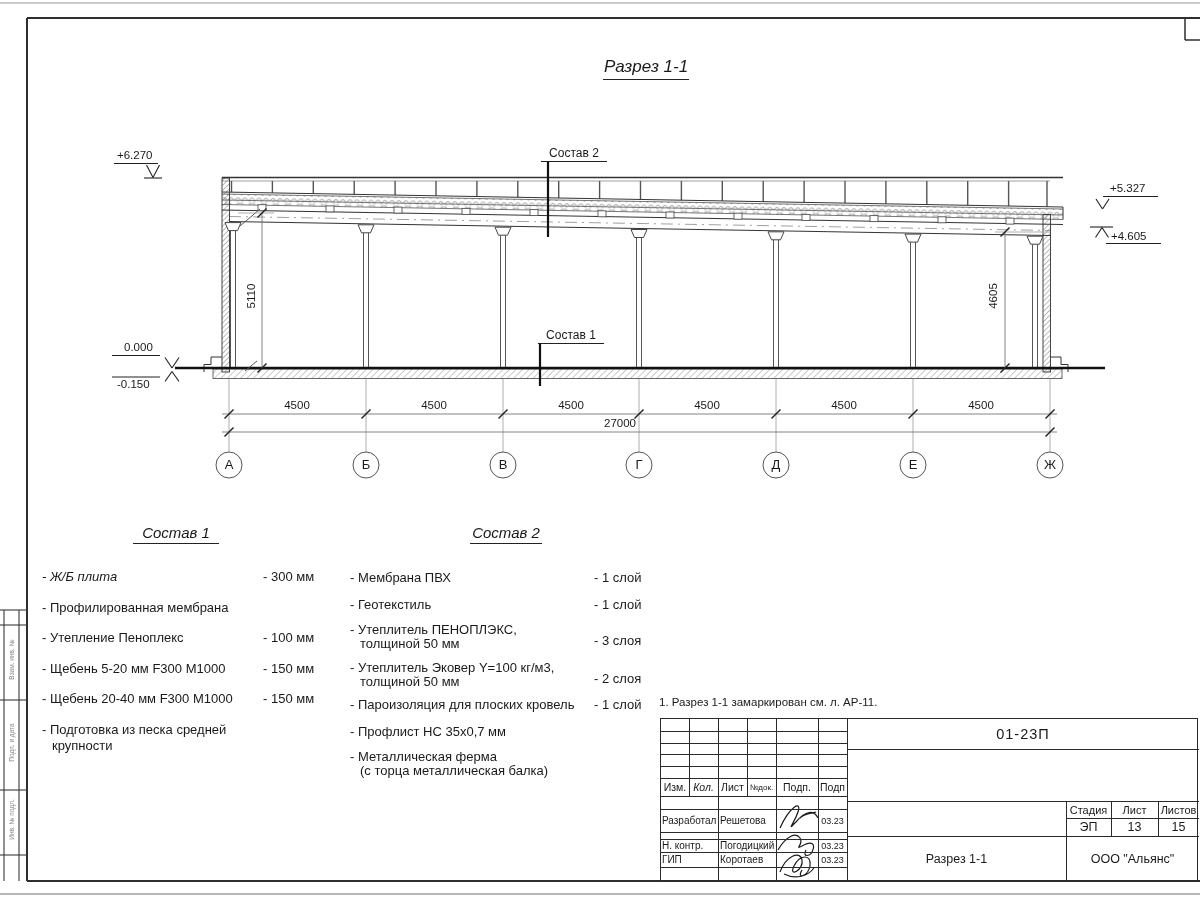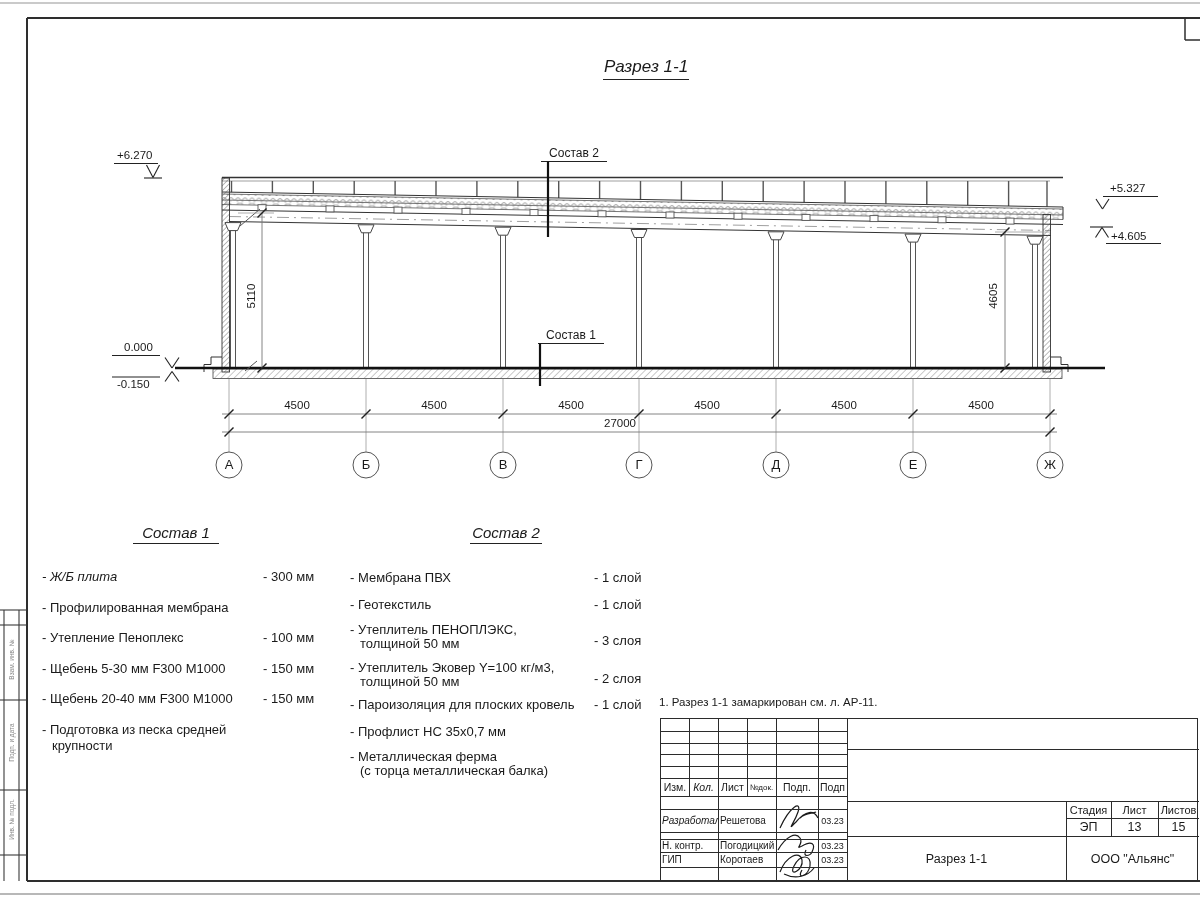--- a/index.html
+++ b/index.html
@@ -262,21 +262,21 @@
 <div class="txt bubble-label" style="left:900px;top:452px;">Е</div>
 <div class="txt bubble-label" style="left:1037px;top:452px;">Ж</div>
 
 <div>
   <div class="txt spec-title" style="left:133px;top:524px;width:86px;">Состав 1</div>
   <div class="txt spec-item" style="left:42px;top:569px;font-style:italic;">- Ж/Б плита</div>
   <div class="txt spec-item" style="left:263px;top:569px;">- 300 мм</div>
   <div class="txt spec-item" style="left:42px;top:600px;">- Профилированная мембрана</div>
   <div class="txt spec-item" style="left:42px;top:630px;">- Утепление Пеноплекс</div>
   <div class="txt spec-item" style="left:263px;top:630px;">- 100 мм</div>
-  <div class="txt spec-item" style="left:42px;top:661px;">-  Щебень 5-30 мм F300 М1000</div>
+  <div class="txt spec-item" style="left:42px;top:661px;">-  Щебень 5-20 мм F300 М1000</div>
   <div class="txt spec-item" style="left:263px;top:661px;">- 150 мм</div>
   <div class="txt spec-item" style="left:42px;top:691px;">-  Щебень 20-40 мм F300 М1000</div>
   <div class="txt spec-item" style="left:263px;top:691px;">- 150 мм</div>
   <div class="txt spec-item" style="left:42px;top:722px;">- Подготовка из песка средней</div>
   <div class="txt spec-item" style="left:52px;top:738px;">крупности</div>
 </div>
 
 <div>
   <div class="txt spec-title" style="left:470px;top:524px;width:72px;">Состав 2</div>
   <div class="txt spec-item" style="left:350px;top:570px;">- Мембрана ПВХ</div>
@@ -327,30 +327,31 @@
   <div class="hl" style="left:405px;top:99px;width:133px;"></div>
   <div class="hl" style="left:186px;top:117px;width:352px;"></div>
 
   <div class="cell" style="left:0;top:59px;width:28px;height:18px;font-size:10.5px;">Изм.</div>
   <div class="cell" style="left:28px;top:59px;width:29px;height:18px;font-size:10.5px;font-style:italic;">Кол.</div>
   <div class="cell" style="left:57px;top:59px;width:29px;height:18px;font-size:10.5px;">Лист</div>
   <div class="cell" style="left:86px;top:59px;width:29px;height:18px;font-size:8px;">№док.</div>
   <div class="cell" style="left:115px;top:59px;width:42px;height:18px;font-size:10.5px;text-align:right;">Подп.</div>
   <div class="cell" style="left:157px;top:59px;width:29px;height:18px;font-size:10.5px;">Подп</div>
 
-  <div class="cell" style="left:1px;top:90px;width:56px;height:23px;font-size:10px;justify-content:flex-start;font-style:italic;">Разработал</div>
+  <div class="cell" style="left:1px;top:90px;width:56px;height:23px;font-size:10px;justify-content:flex-start;">Разработал</div>
   <div class="cell" style="left:59px;top:90px;width:56px;height:23px;font-size:10px;justify-content:flex-start;">Решетова</div>
   <div class="cell" style="left:157px;top:90px;width:29px;height:23px;font-size:9px;">03.23</div>
   <div class="cell" style="left:1px;top:120px;width:56px;height:13px;font-size:10px;justify-content:flex-start;">Н. контр.</div>
   <div class="cell" style="left:59px;top:120px;width:56px;height:13px;font-size:10px;justify-content:flex-start;">Погодицкий</div>
   <div class="cell" style="left:157px;top:120px;width:29px;height:13px;font-size:9px;">03.23</div>
   <div class="cell" style="left:1px;top:133px;width:56px;height:15px;font-size:10px;justify-content:flex-start;">ГИП</div>
   <div class="cell" style="left:59px;top:133px;width:56px;height:15px;font-size:10px;justify-content:flex-start;">Коротаев</div>
   <div class="cell" style="left:157px;top:133px;width:29px;height:15px;font-size:9px;">03.23</div>
 
+  <div class="cell" style="left:186px;top:0;width:352px;height:30px;font-size:14.5px;letter-spacing:1px;">01-23П</div>
   <div class="cell" style="left:405px;top:82px;width:45px;height:17px;font-size:11px;">Стадия</div>
   <div class="cell" style="left:450px;top:82px;width:47px;height:17px;font-size:11px;">Лист</div>
   <div class="cell" style="left:497px;top:82px;width:41px;height:17px;font-size:11px;">Листов</div>
   <div class="cell" style="left:405px;top:99px;width:45px;height:18px;font-size:12.5px;">ЭП</div>
   <div class="cell" style="left:450px;top:99px;width:47px;height:18px;font-size:12.5px;">13</div>
   <div class="cell" style="left:497px;top:99px;width:41px;height:18px;font-size:12.5px;">15</div>
   <div class="cell" style="left:186px;top:117px;width:219px;height:46px;font-size:12.5px;">Разрез 1-1</div>
   <div class="cell" style="left:405px;top:117px;width:133px;height:46px;font-size:12.5px;">ООО "Альянс"</div>
 </div>
 

